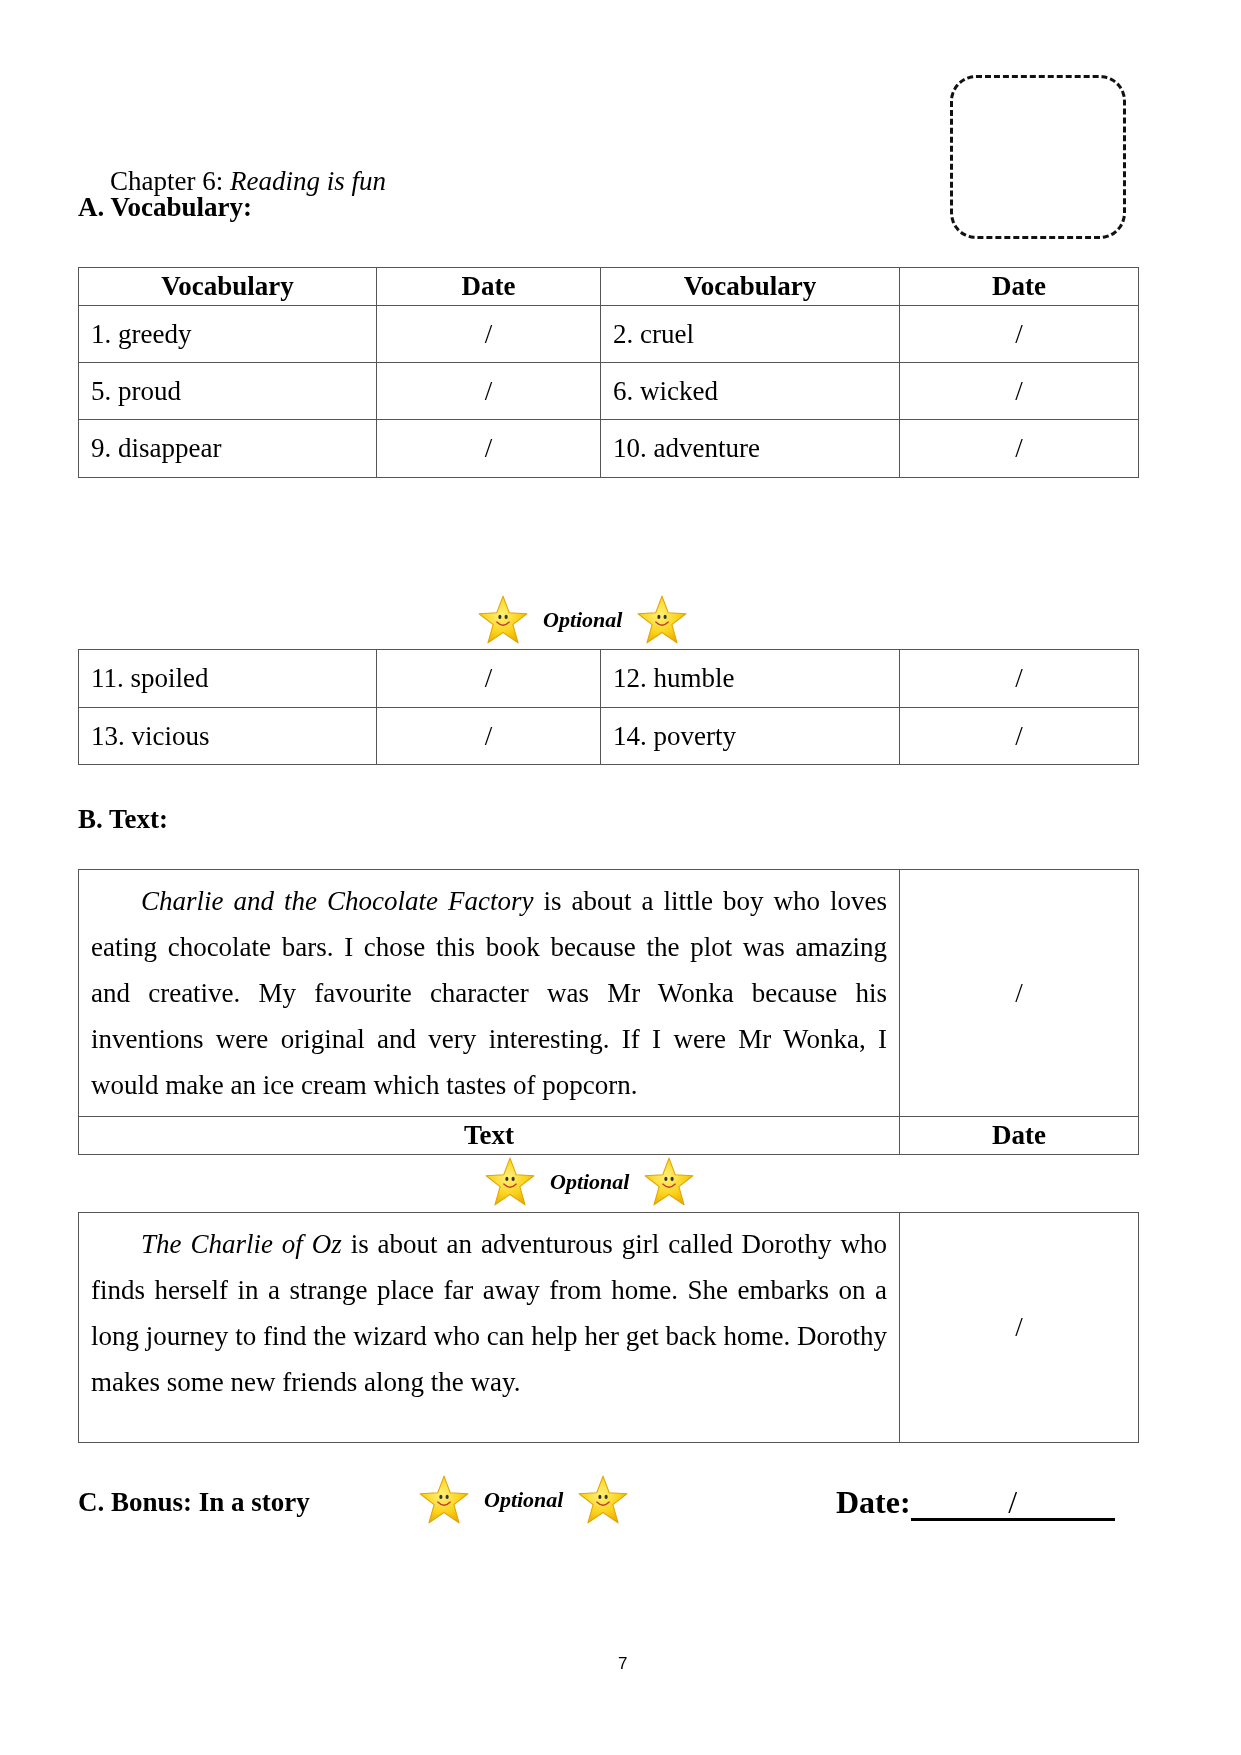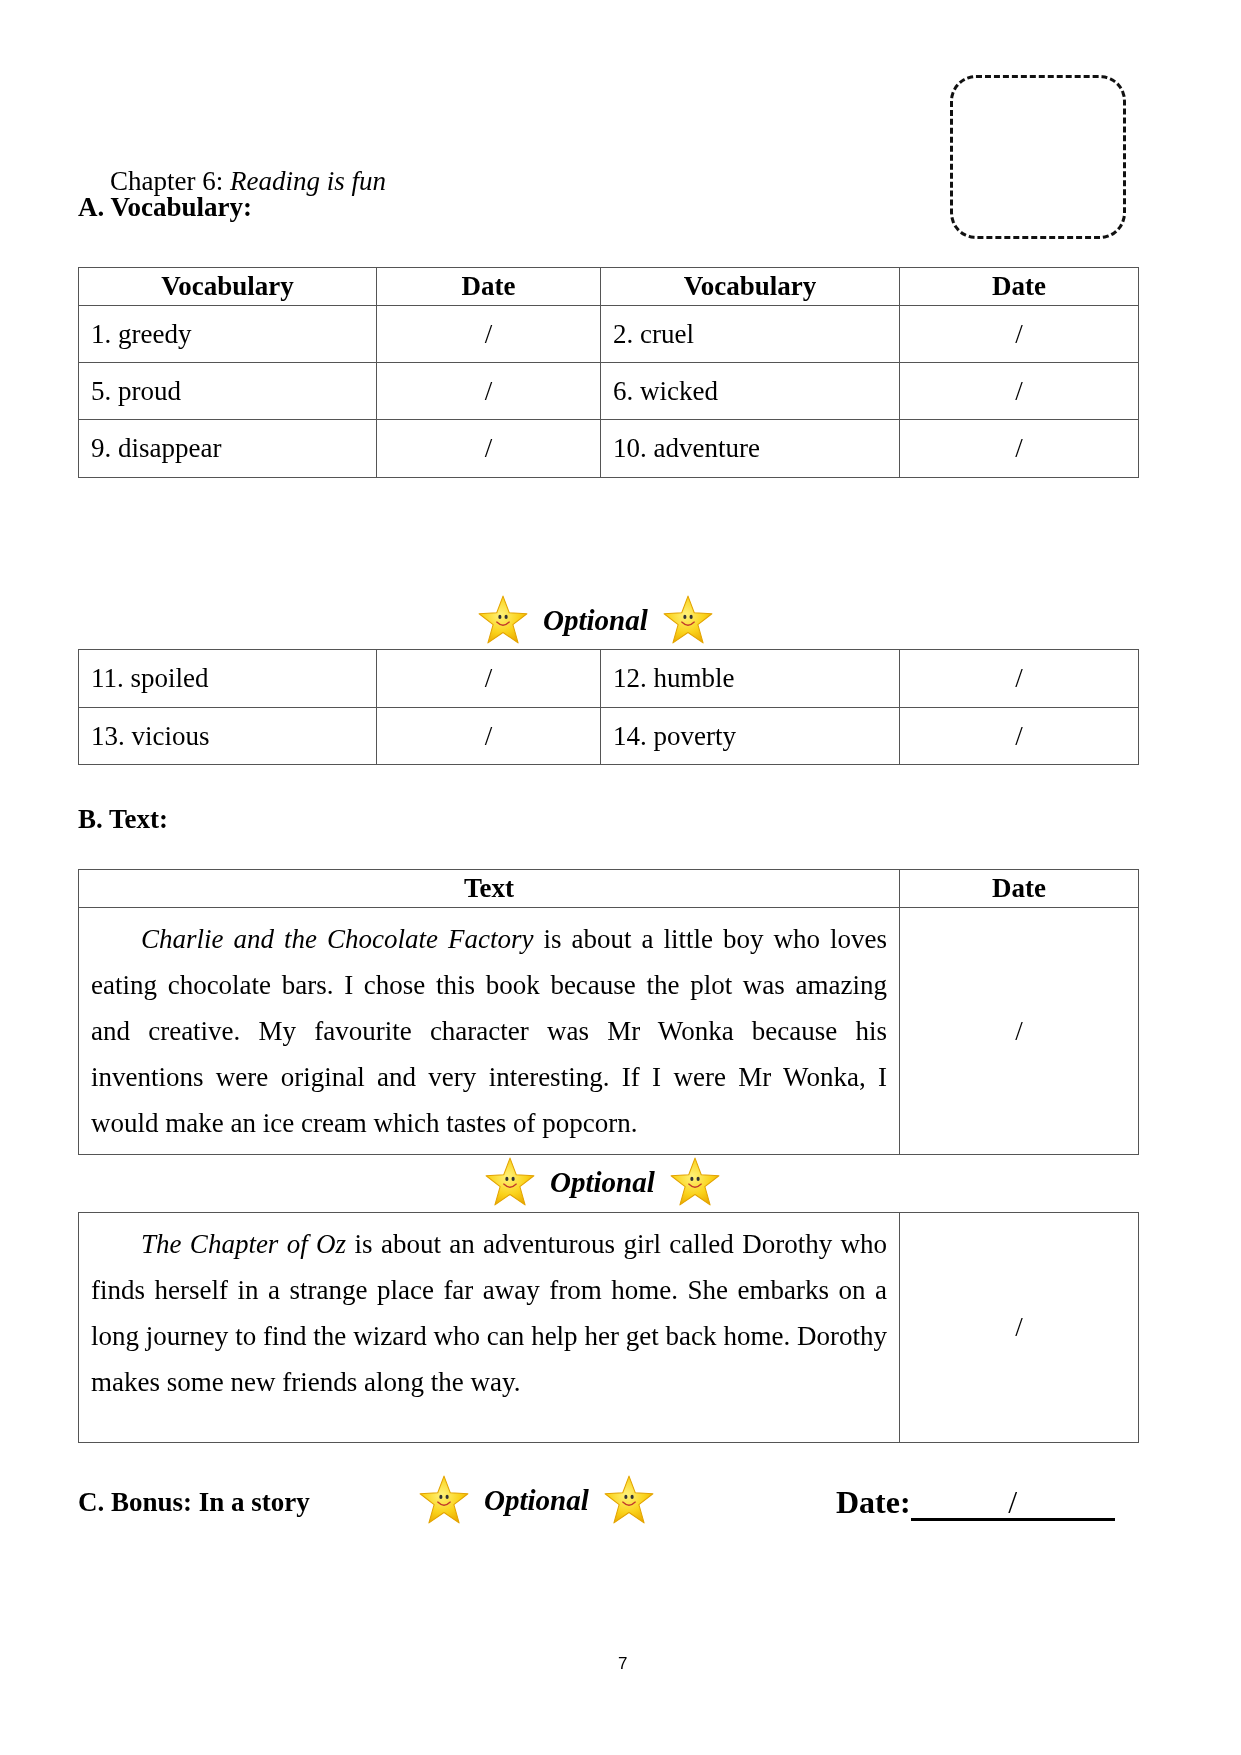--- a/index.html
+++ b/index.html
@@ -10,21 +10,21 @@
   .h-title i { font-style:italic; }
   .h-sec { left:78px; font-size:27px; font-weight:bold; line-height:34px; white-space:nowrap; }
   .stamp-box { left:950px; top:75px; width:176px; height:164px; border:3px dashed #111;
                border-radius:26px; box-sizing:border-box; }
   table.grid { position:absolute; left:78px; width:1060px; border-collapse:collapse; table-layout:fixed; }
   table.grid td, table.grid th { border:1.6px solid #555; padding:0 12px; font-size:27px;
                font-weight:normal; vertical-align:middle; }
   table.grid th { font-weight:bold; text-align:center; height:37px; }
   table.grid td.word { text-align:left; }
   table.grid td.date { text-align:center; }
-  .optional-row { display:flex; align-items:center; gap:14px; font-size:29px; font-weight:bold;
+  .optional-row { display:flex; align-items:center; gap:14px; font-size:22px; font-weight:bold;
                   font-style:italic; white-space:nowrap; }
   .star { width:52px; height:52px; display:inline-block; }
   td.para { padding:8px 12px 8px 12px !important; text-align:justify; line-height:46px; vertical-align:top !important; }
   .para .indent { display:inline-block; width:50px; }
   .para i { font-style:italic; }
   .bonus { top:1484px; left:78px; font-size:27px; font-weight:bold; white-space:nowrap; line-height:36px; }
   .bonus-date { top:1484px; left:836px; font-size:32px; font-weight:bold; white-space:nowrap; line-height:36px; }
   .date-line { display:inline-block; width:204px; border-bottom:3px solid #000; text-align:center;
                font-weight:normal; line-height:32px; }
   .page-num { top:1654px; left:618px; font-family:"Liberation Sans", sans-serif; font-size:17px; }
@@ -124,27 +124,27 @@
   </table>
 
 <div class="abs h-sec" style="top:802px;">B. Text:</div>
 
 <table class="grid" style="top:869px;">
   <colgroup>
       <col style="width:821px">
       <col style="width:239px">
     </colgroup>
   <tbody>
-      <tr>
+      <tr style="height:246px">
+    <td class="para"><span class="indent"></span><i>Charlie and the Chocolate Factory</i><span> is about a little boy who loves eating chocolate bars. I chose this book because the plot was amazing and creative. My favourite character was Mr Wonka because his inventions were original and very interesting. If I were Mr Wonka, I would make an ice cream which tastes of popcorn.</span></td>
+    <td class="date">/</td>
+  </tr>
+  <tr>
     <th>Text</th>
     <th>Date</th>
-  </tr>
-  <tr style="height:246px">
-    <td class="para"><span class="indent"></span><i>Charlie and the Chocolate Factory</i><span> is about a little boy who loves eating chocolate bars. I chose this book because the plot was amazing and creative. My favourite character was Mr Wonka because his inventions were original and very interesting. If I were Mr Wonka, I would make an ice cream which tastes of popcorn.</span></td>
-    <td class="date">/</td>
   </tr>
 </tbody>
   </table>
 
 <div class="abs optional-row" style="top:1156px; left:484px;">
   <svg class="star">
       <use href="#smiley-star"></use>
     </svg>
   <span>Optional</span>
   <svg class="star">
@@ -152,21 +152,21 @@
     </svg>
 </div>
 
 <table class="grid" style="top:1212px;">
   <colgroup>
       <col style="width:821px">
       <col style="width:239px">
     </colgroup>
   <tbody>
       <tr style="height:230px">
-    <td class="para"><span class="indent"></span><i>The Chapter of Oz</i><span> is about an adventurous girl called Dorothy who finds herself in a strange place far away from home. She embarks on a long journey to find the wizard who can help her get back home. Dorothy makes some new friends along the way.</span></td>
+    <td class="para"><span class="indent"></span><i>The Charlie of Oz</i><span> is about an adventurous girl called Dorothy who finds herself in a strange place far away from home. She embarks on a long journey to find the wizard who can help her get back home. Dorothy makes some new friends along the way.</span></td>
     <td class="date">/</td>
   </tr>
 </tbody>
   </table>
 
 <div class="abs bonus">C. Bonus: In a story</div>
 
 <div class="abs optional-row" style="top:1474px; left:418px;">
   <svg class="star">
       <use href="#smiley-star"></use>

